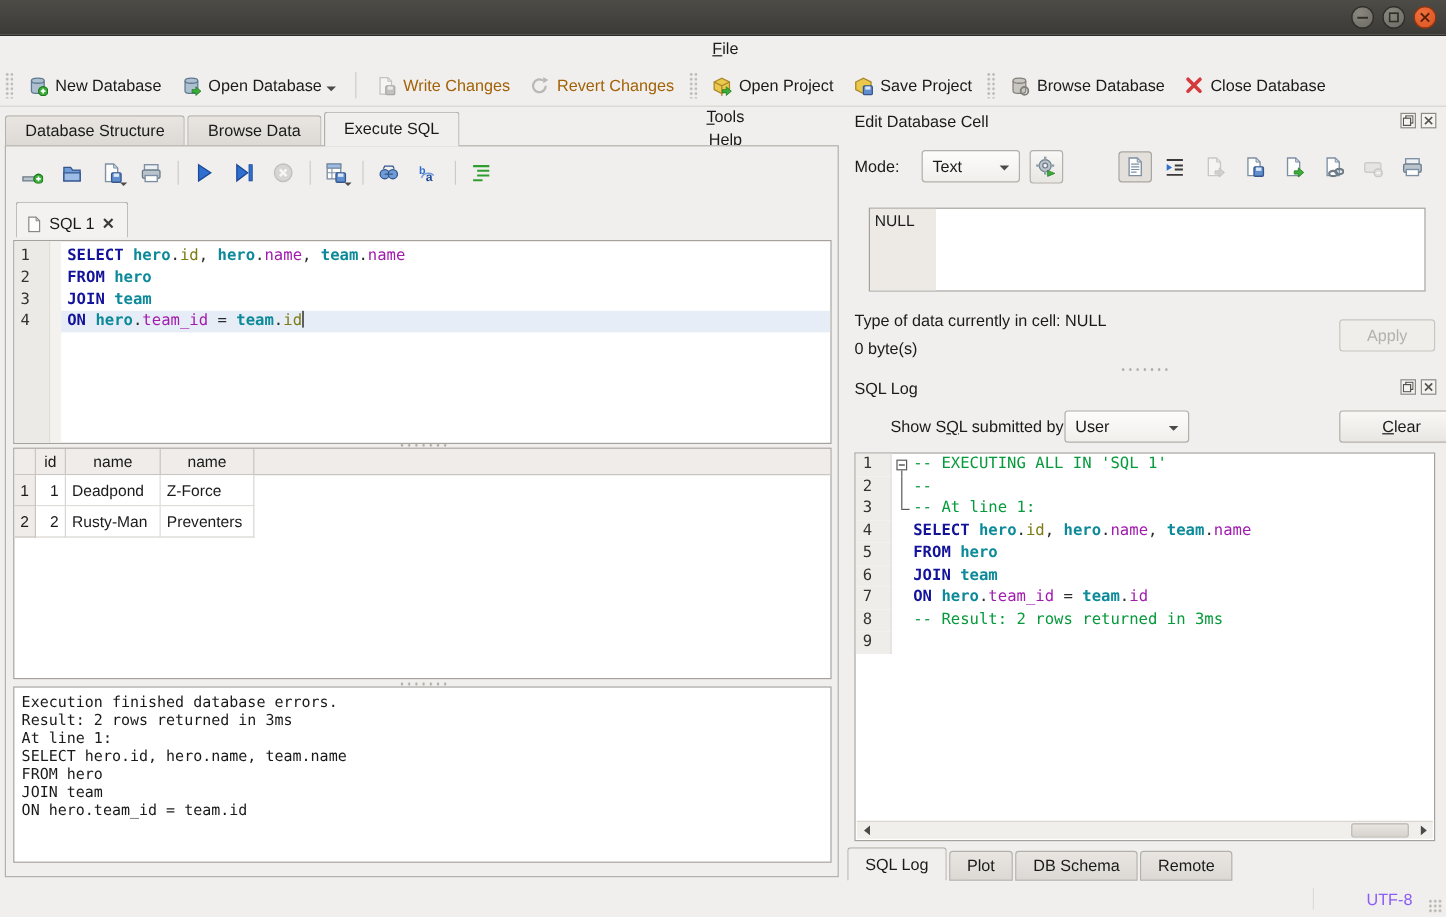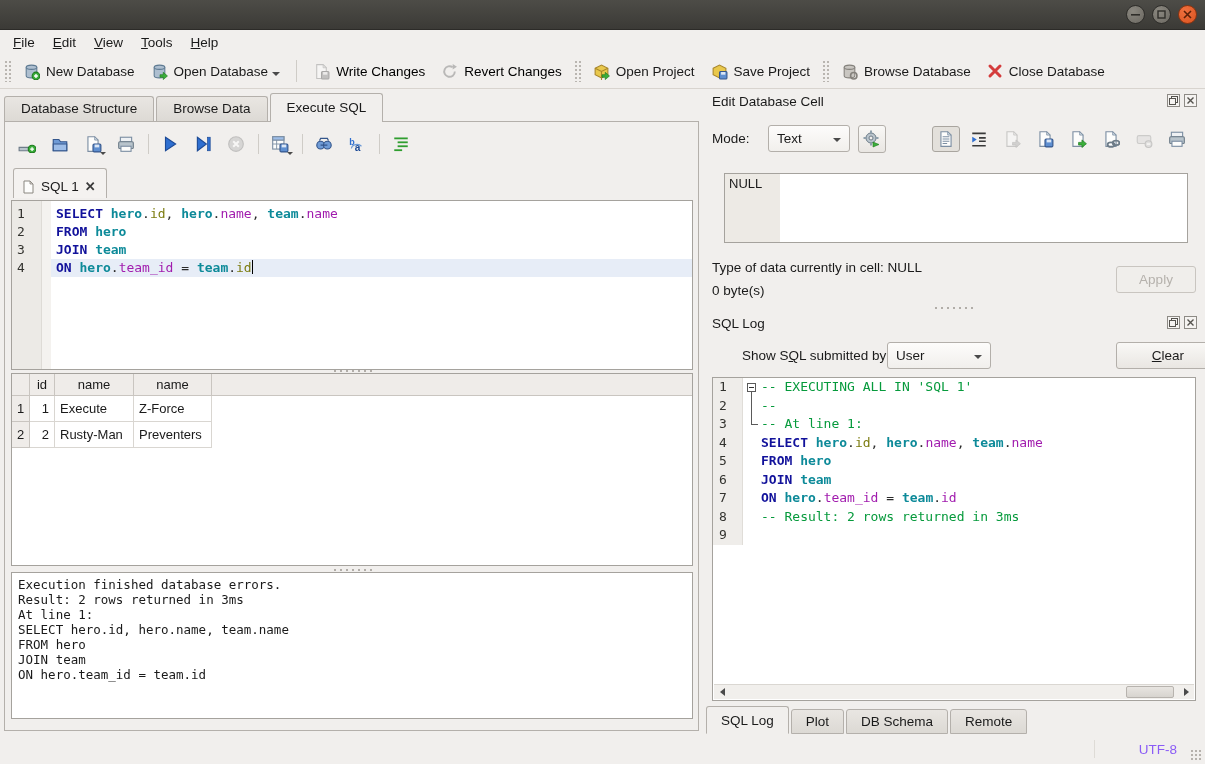--- a/index.html
+++ b/index.html
@@ -12,32 +12,32 @@
     background:linear-gradient(#4d4c47,#3b3a36); border-bottom:1px solid #2c2b28; }
   .titlebar .title { position:absolute; left:0; right:0; top:6px; text-align:center;
     color:#e9e6e1; font-weight:bold; font-size:13px; }
   .win-btns { position:absolute; right:8px; top:5px; display:flex; gap:7px; }
   .win-btn { width:19px; height:19px; border-radius:50%; border:1px solid #2e2d2a;
     background:radial-gradient(circle at 35% 30%, #8b8880, #6b6861); color:#2f2e2a;
     display:flex; align-items:center; justify-content:center; font-size:11px; line-height:1; font-weight:bold;}
   .win-btn.close { background:radial-gradient(circle at 35% 30%, #f0703f, #d9531f); border-color:#8c3410; color:#5c2008; }
 
   
-  .menubar { position:absolute; left:0; top:31px; width:1205px; height:23px; background:#f1efed; display:flex; align-items:center; padding-left:4px; }
+  .menubar { position:absolute; left:0; top:31px; width:1205px; height:23px; background:#f1efed; display:flex; align-items:center; padding-left:4px;flex-direction:column; }
   .menu-item { padding:2px 9px; font-size:13.5px; }
   .menu-item u { text-decoration:underline; }
 
   
   .toolbar { position:absolute; left:0; top:54px; width:1205px; height:35px; background:#f1efed;
     border-bottom:1px solid #d8d4cf; display:flex; align-items:center; }
   .tb-handle { width:7px; height:22px; margin:0 4px;
     background-image:radial-gradient(circle, #b9b5b0 1px, transparent 1.2px); background-size:4px 4px; }
   .tb-sep { width:1px; height:22px; background:#cfccc7; margin:0 8px; }
   .tb-btn { display:flex; align-items:center; gap:6px; padding:4px 8px; font-size:13.5px; white-space:nowrap; }
-  .tb-btn.disabled { color:#000000; }
+  .tb-btn.disabled { color:#a16207; }
   .tb-btn.disabled svg { opacity:.45; filter:grayscale(1); }
   .tb-caret { width:0; height:0; border-left:4px solid transparent; border-right:4px solid transparent; border-top:4px solid #4a4a4a; margin-left:-2px; align-self:flex-end; margin-bottom:4px;}
 
   
   .main-tabs { position:absolute; left:4px; top:93px; height:29px; display:flex; align-items:flex-end; }
   .mtab { height:26px; padding:4px 16px 0; font-size:13.5px; background:linear-gradient(#e9e6e2,#dcd9d4);
     border:1px solid #b4b0ab; border-bottom:none; margin-right:2px; border-radius:3px 3px 0 0; }
   .mtab.active { height:29px; background:#f1efed; position:relative; z-index:3; padding-top:6px; }
 
   .tab-page { position:absolute; left:4px; top:121px; width:695px; height:610px;
@@ -384,21 +384,21 @@
           <div class="hc" style="width: 18px;"></div>
           <div class="hc" style="width: 25px;">id</div>
           <div class="hc" style="width: 79px;">name</div>
           <div class="hc" style="width: 78px;">name</div>
           <div class="hc filler"></div>
         </div>
       <div id="res-body">
           <div class="res-row">
             <div class="rh" style="width: 18px;">1</div>
             <div class="rc num" style="width: 25px;">1</div>
-            <div class="rc" style="width: 79px;">Execute</div>
+            <div class="rc" style="width: 79px;">Deadpond</div>
             <div class="rc" style="width: 78px;">Z-Force</div>
           </div>
           <div class="res-row">
             <div class="rh" style="width: 18px;">2</div>
             <div class="rc num" style="width: 25px;">2</div>
             <div class="rc" style="width: 79px;">Rusty-Man</div>
             <div class="rc" style="width: 78px;">Preventers</div>
           </div>
         </div>
     </div>

